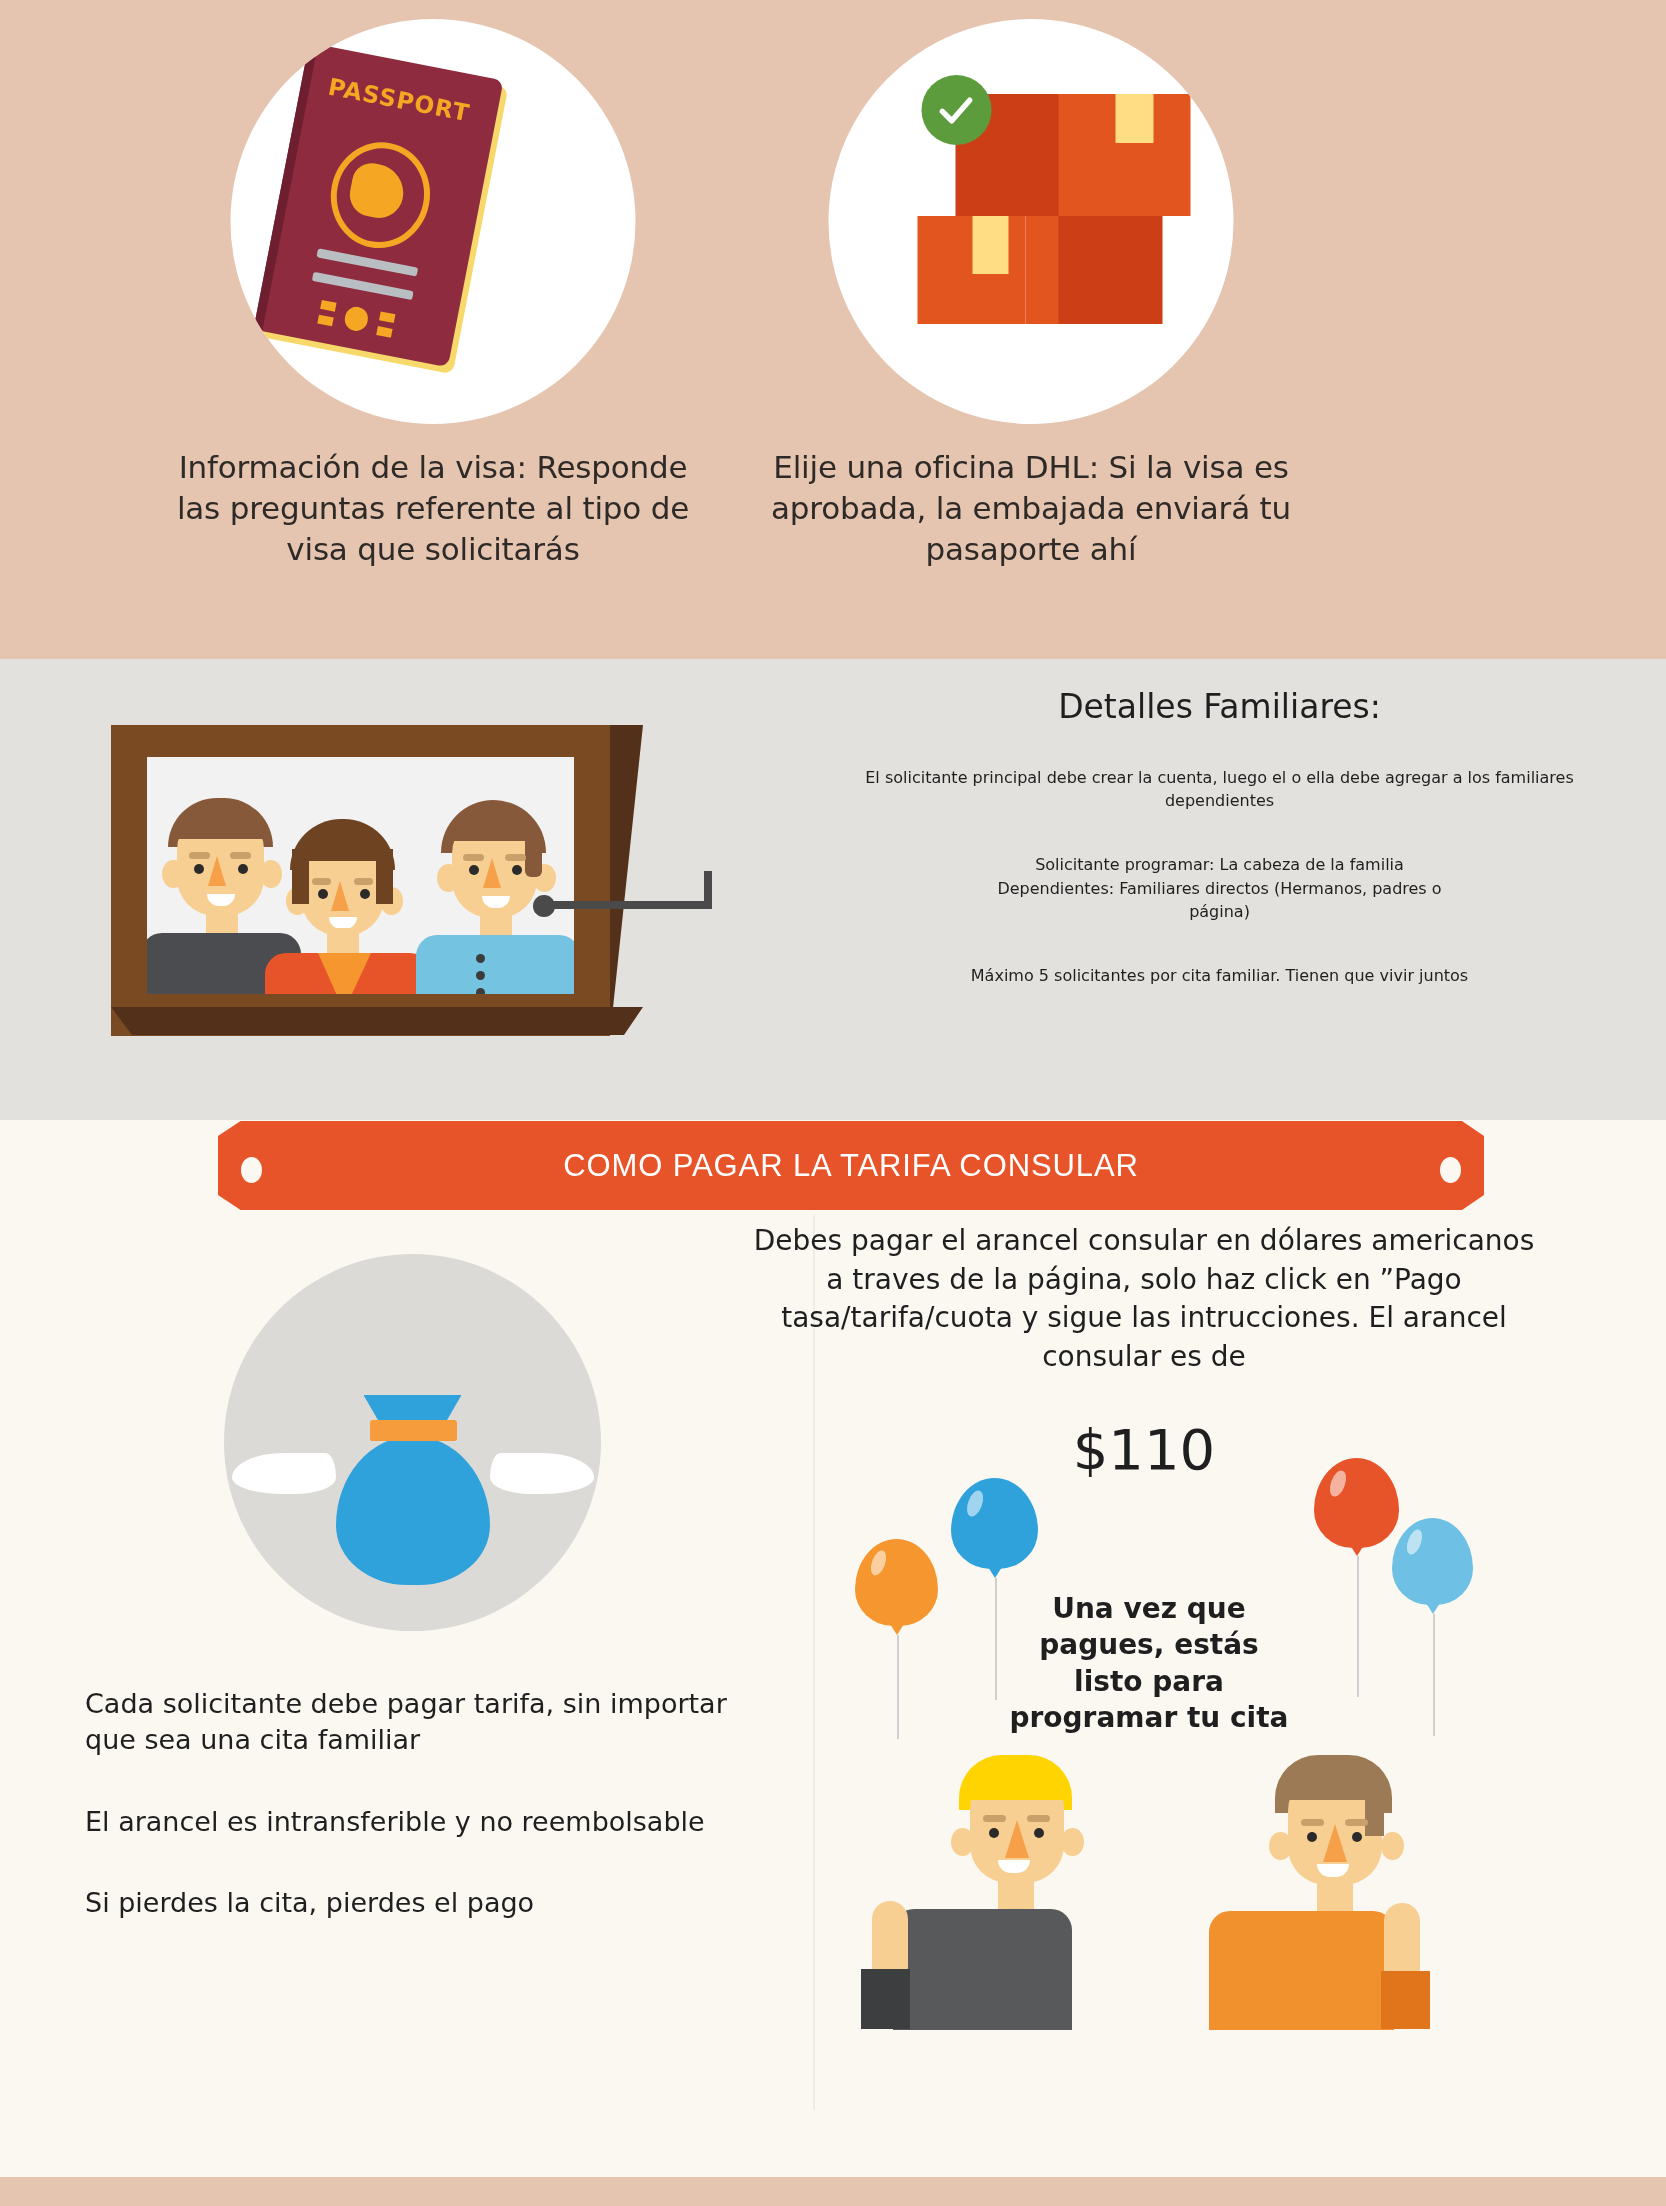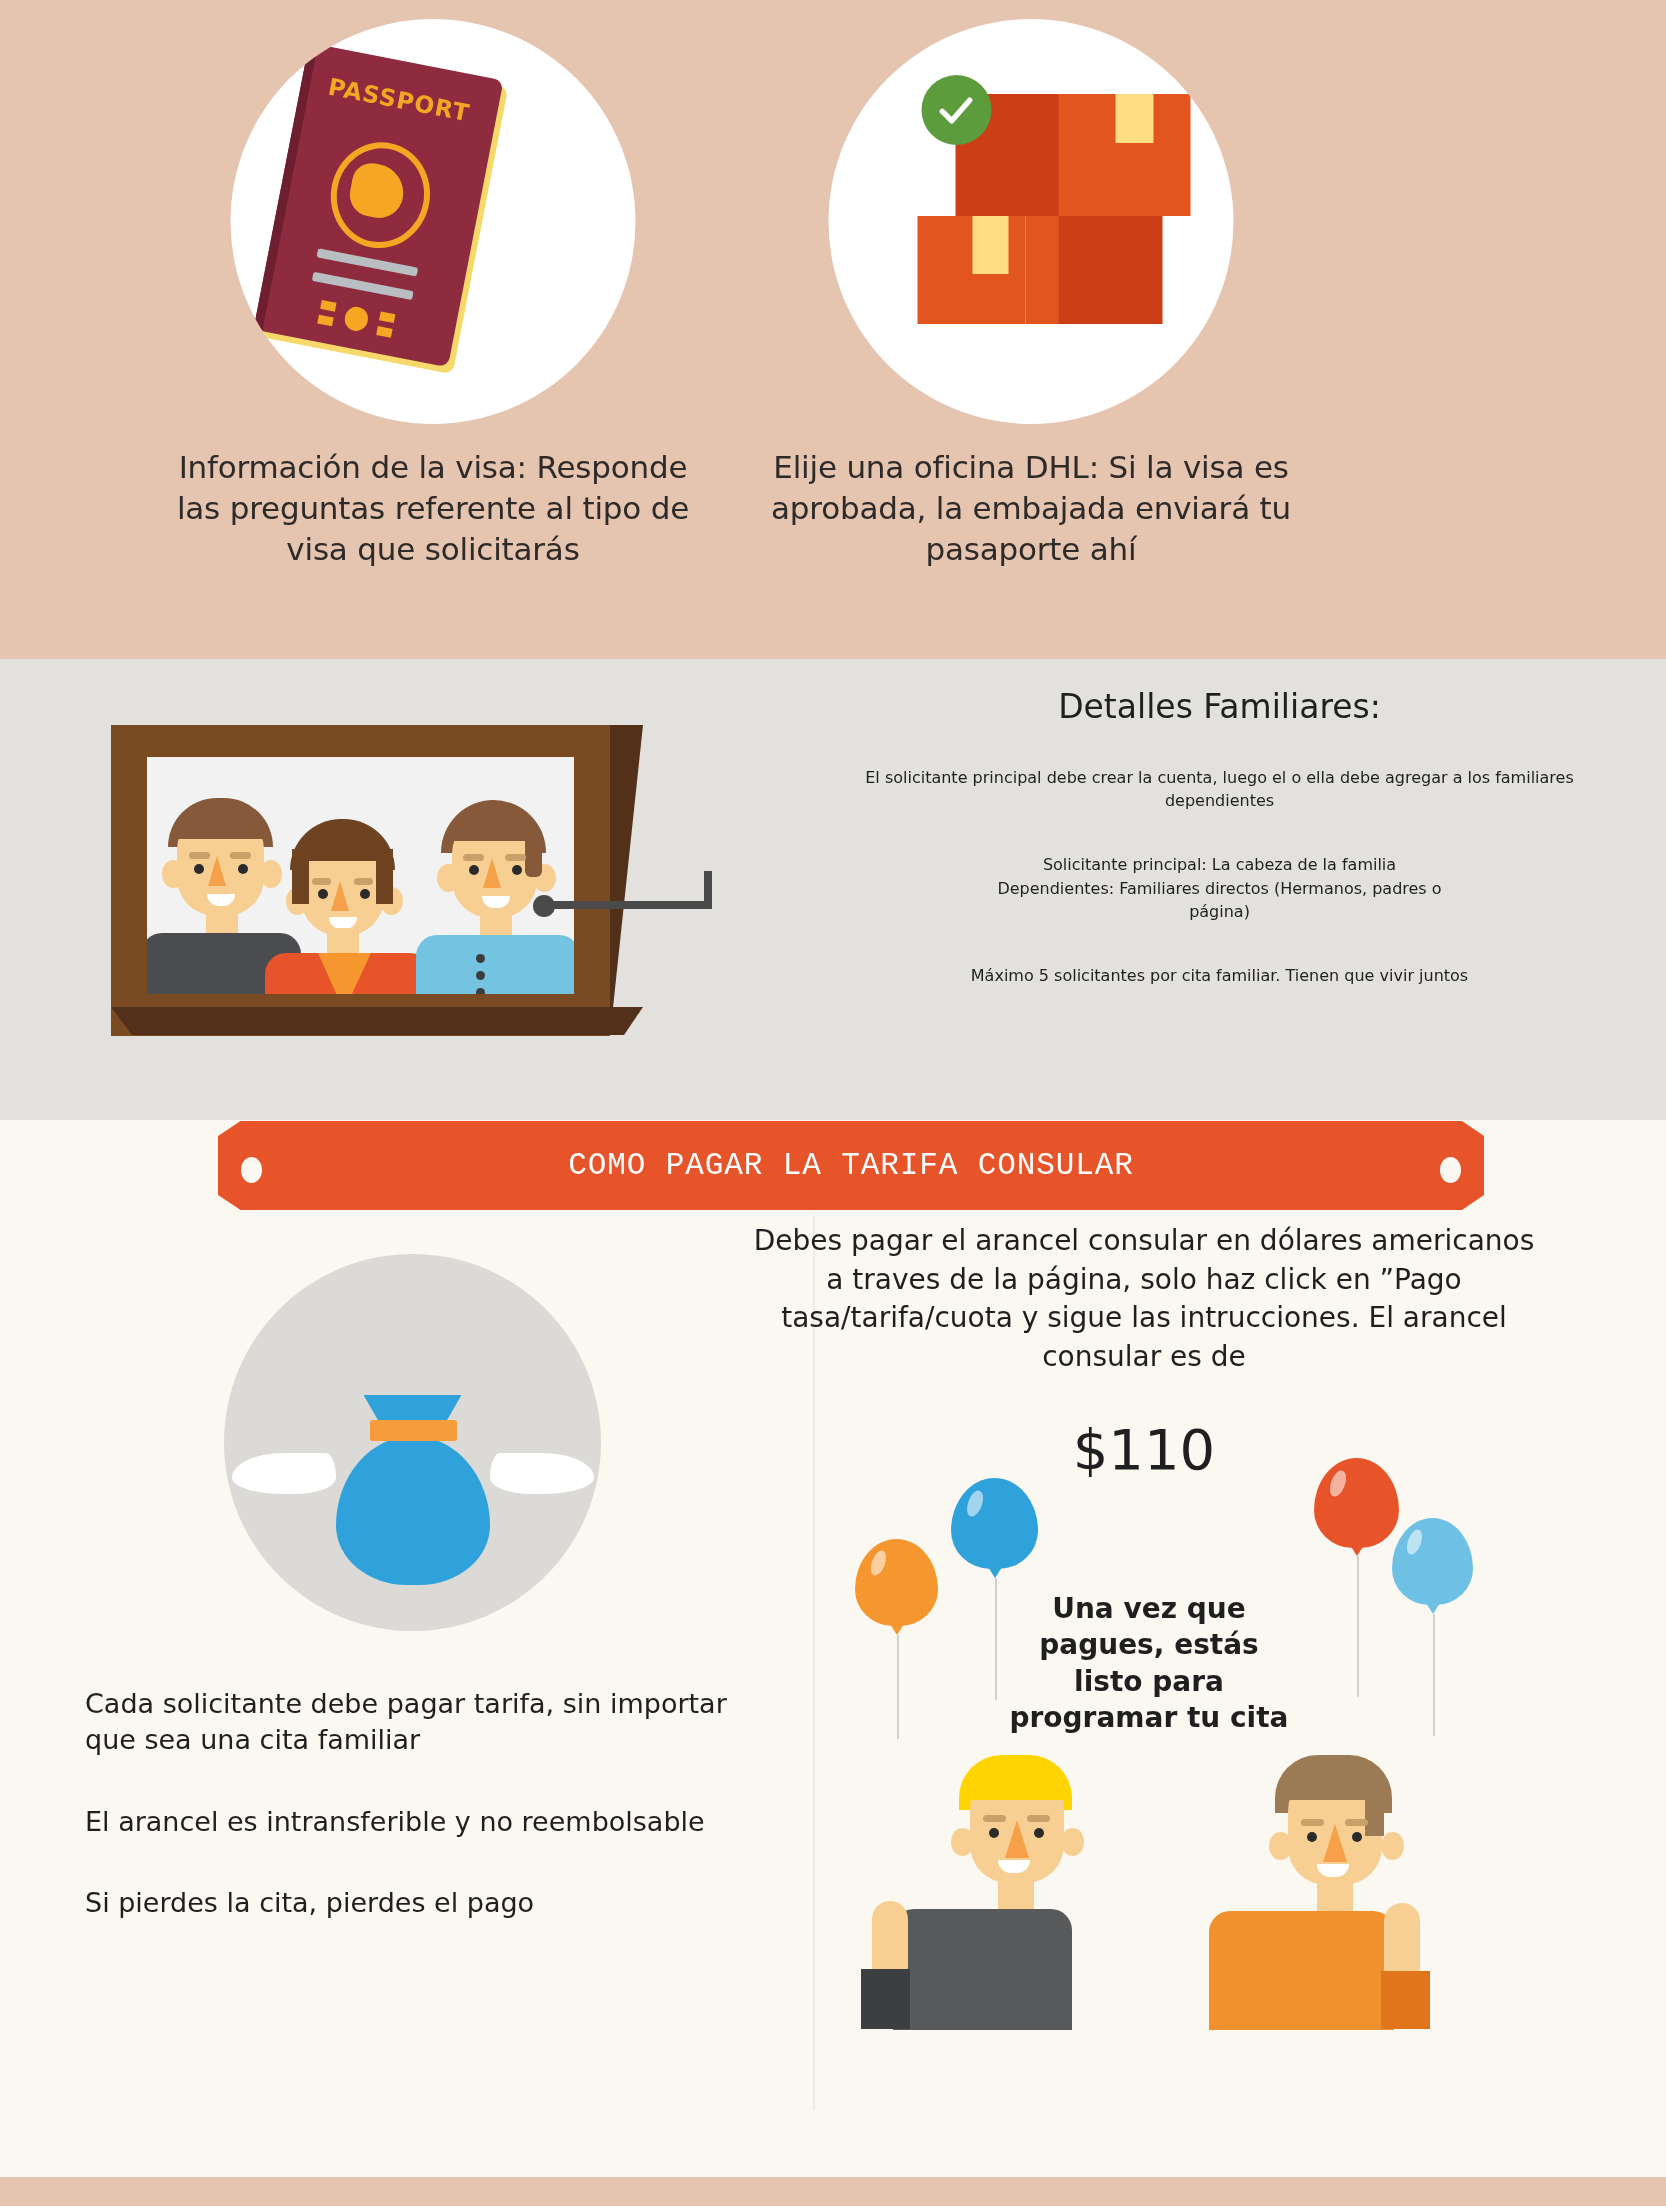--- a/index.html
+++ b/index.html
@@ -122,21 +122,21 @@
     clip-path:polygon(0 15px,22.6px 0,1244px 0,1266px 15px,1266px 74px,1244px 89px,22.6px 89px,0 74px);
     z-index:4;
   }
   .banner .hole{position:absolute;top:36px;width:21px;height:26px;border-radius:50%;background:#fbf8f1;}
   .banner .hole.l{left:22.6px;}
   .banner .hole.r{right:22.6px;}
   .banner-txt{
     position:absolute;left:0;top:0;width:100%;height:100%;
     display:flex;align-items:center;justify-content:center;
     color:#ffffff;font-size:31px;letter-spacing:0.9px;
-    font-family:Liberation Mono, monospace;
+    font-family:Liberation Sans, sans-serif;
   }
 
   .vdivider{position:absolute;left:813px;top:1215px;width:1.9px;height:895px;background:#efece4;}
 
   .bag-circle{
     position:absolute;left:224px;top:1254px;width:377px;height:377px;
     border-radius:50%;background:#dcdad6;
   }
   .bag{position:absolute;left:50%;top:141px;transform:translateX(-50%);width:188px;height:202px;}
   .bag-neck{position:absolute;left:45px;top:0;width:98px;height:26px;background:#2fa2dc;
@@ -307,21 +307,21 @@
         <div class="conn-dot"></div>
         <div class="conn-line"></div>
         <div class="conn-up"></div>
       </div>
     </div>
 
     <div class="fam-text">
       <div class="fam-title">Detalles Familiares:</div>
       <p class="fam-p">El solicitante principal debe crear la cuenta, luego el o ella debe agregar a los familiares dependientes</p>
       <p class="fam-p">
-        <span>Solicitante principal: La cabeza de la familia</span><br>
+        <span>Solicitante programar: La cabeza de la familia</span><br>
         <span>Dependientes: Familiares directos (Hermanos, padres o</span><br>
         <span>página)</span>
       </p>
       <p class="fam-p">Máximo 5 solicitantes por cita familiar. Tienen que vivir juntos</p>
     </div>
   </div>
 
   <div class="sec-cream"></div>
   <div class="vdivider"></div>
 

